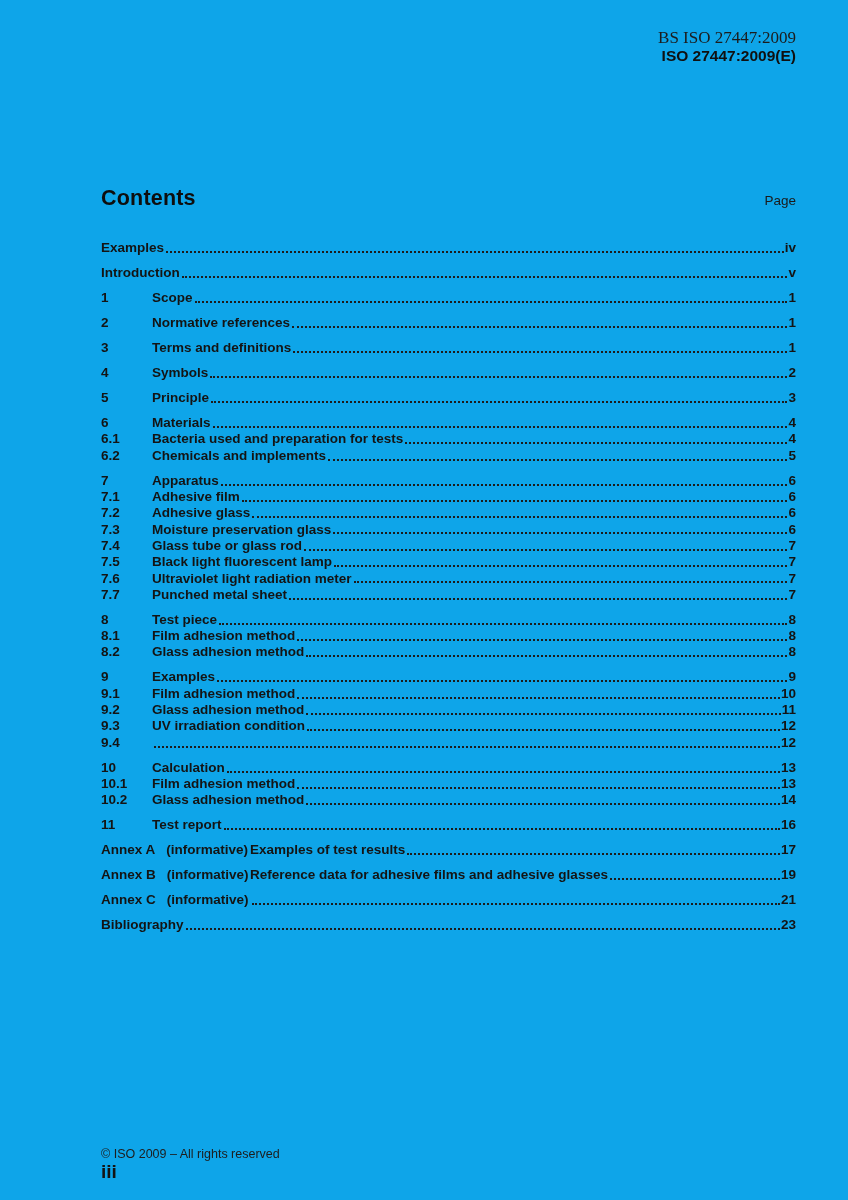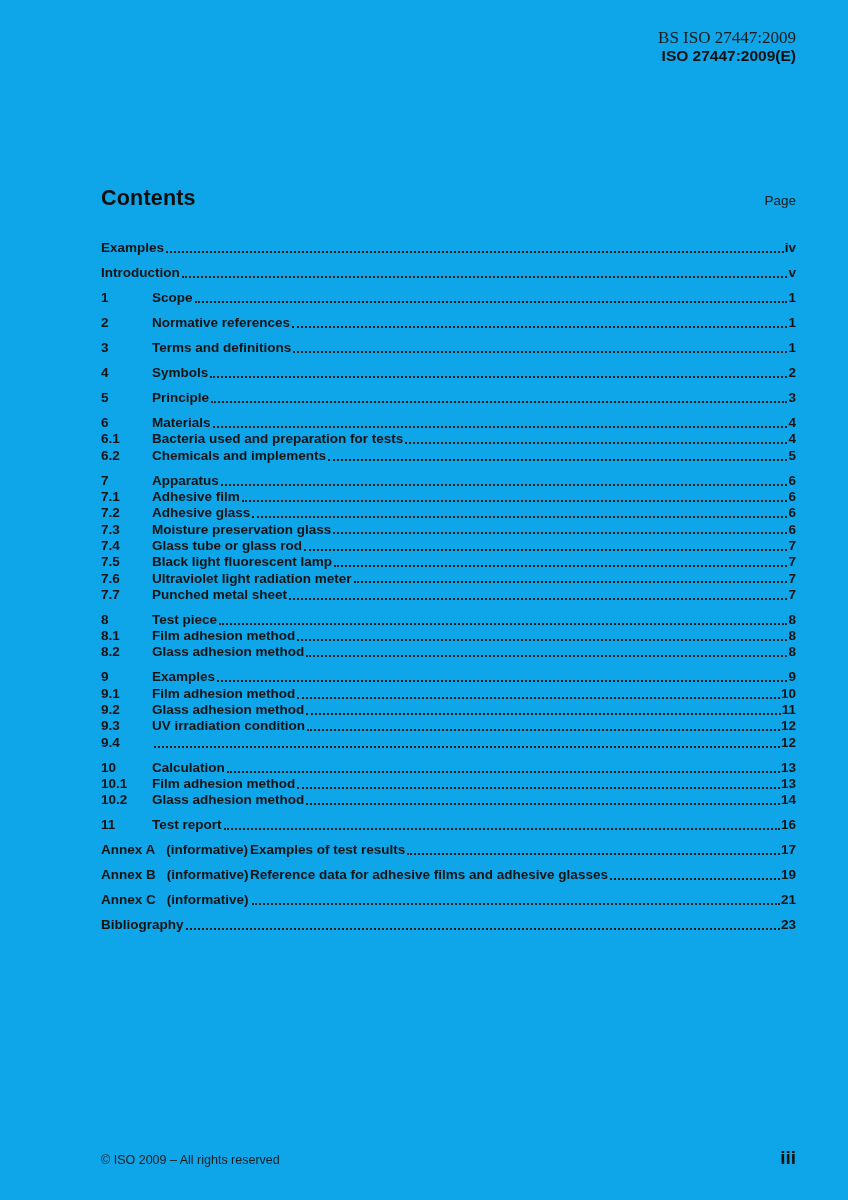--- a/index.html
+++ b/index.html
@@ -76,20 +76,21 @@
   }
   .pagenum { flex: 0 0 auto; }
   .doc-footer {
     position: absolute;
     top: 1147px;
     left: 101px;
     right: 52px;
     display: flex;
     justify-content: space-between;
     align-items: baseline;
+    flex-direction: column;
   }
   .copyright { font-size: 12.5px; color: #1d1d1d; }
   .folio { font-size: 19px; font-weight: bold; color: #141414; }
 </style>
 </head>
 <body>
 
 <div class="page">
 
   <div class="doc-header">

